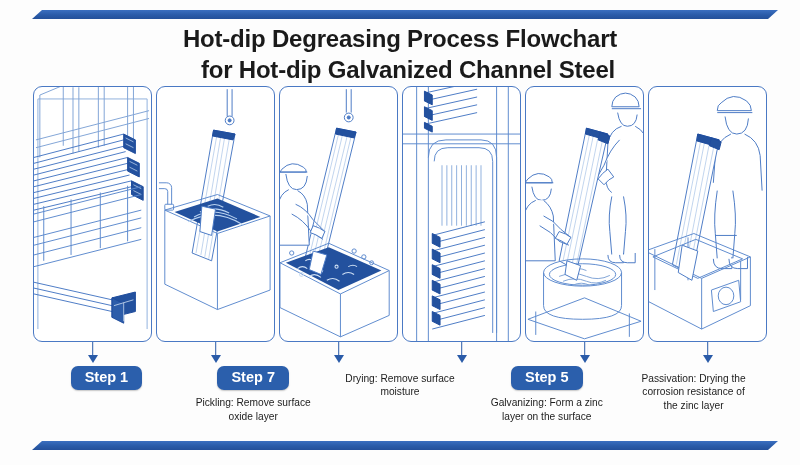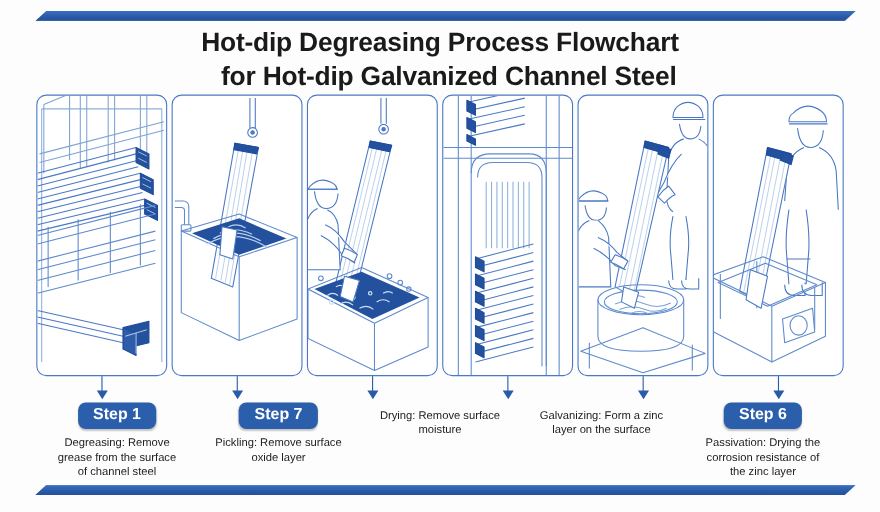--- a/index.html
+++ b/index.html
@@ -449,32 +449,31 @@
       </div>
     <div class="conn">
         <div class="stem"></div>
         <div class="head"></div>
       </div>
   </div>
 
   <div class="steps">
     <div class="step">
       <div class="pill">Step 1</div>
-      <div class="caption">Degreasing: Remove grease from the surface of channel steel</div>
     </div>
     <div class="step">
       <div class="pill">Step 7</div>
       <div class="caption">Pickling: Remove surface oxide layer</div>
     </div>
     <div class="step">
       <div class="caption">Drying: Remove surface moisture</div>
     </div>
     <div class="step">
+      <div class="pill">Step 5</div>
       <div class="caption">Galvanizing: Form a zinc layer on the surface</div>
     </div>
     <div class="step">
-      <div class="pill">Step 6</div>
       <div class="caption">Passivation: Drying the corrosion resistance of the zinc layer</div>
     </div>
   </div>
 
   <div class="rule bottom"></div>
 </div>
 
 </body></html>

